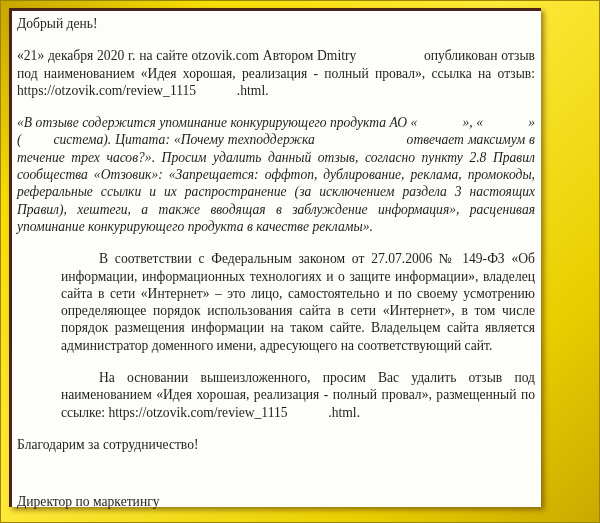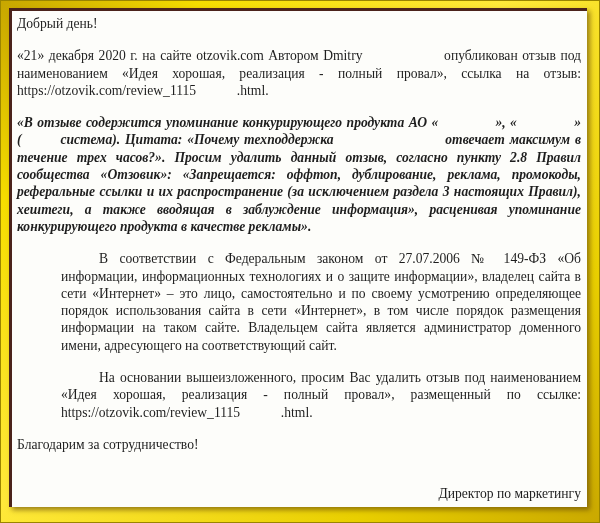--- a/index.html
+++ b/index.html
@@ -13,44 +13,44 @@
     position: absolute;
     left: 0; top: 0;
     width: 600px; height: 523px;
     background: linear-gradient(135deg, #c7a600 0%, #f6dd00 18%, #ffe93a 45%, #e9cf00 78%, #caa900 100%);
     box-sizing: border-box;
     border: 1px solid #9a8500;
   }
   .doc {
     position: absolute;
     left: 8px; top: 7px;
-    width: 578px; height: 499px;
+    width: 532px; height: 499px;
     background: #fdfdfa;
     box-sizing: border-box;
     border-top: 3px solid #4b231b;
     border-left: 3px solid #4b231b;
     box-shadow: 3px 3px 5px rgba(92, 62, 8, 0.6);
   }
   .content {
     box-sizing: border-box;
     width: 100%; height: 100%;
     padding: 4px 6px 0 5px;
     font-family: "Liberation Serif", "DejaVu Serif", serif;
     font-size: 13.6px;
     line-height: 17.3px;
     color: #1e1e1e;
     text-align: justify;
   }
   .content p {
     margin: 0 0 15px 0;
   }
-  p.italic { font-style: italic; font-weight: bold; }
+  p.italic { font-style: italic; }
   p.indent { text-indent: 38px; margin-left: 44px; }
-  p.closing { margin-bottom: 32px; }
-  p.sig { margin: 0; text-align: right; }
+  p.closing { margin-bottom: 40px; }
+  p.sig { margin: 0; text-align: left; }
 </style>
 </head>
 <body>
 
 <div class="frame">
   <div class="doc">
     <div class="content">
       <p>Добрый день!</p>
       <p>«21» декабря 2020 г. на сайте otzovik.com Автором Dmitry&nbsp;&nbsp;&nbsp;&nbsp;&nbsp;&nbsp;&nbsp;&nbsp;&nbsp;&nbsp;&nbsp;&nbsp;&nbsp;&nbsp;&nbsp;&nbsp;&nbsp; опубликован отзыв под наименованием «Идея хорошая, реализация - полный провал», ссылка на отзыв: https://otzovik.com/review_1115&nbsp;&nbsp;&nbsp;&nbsp;&nbsp;&nbsp;&nbsp;&nbsp;&nbsp;&nbsp;&nbsp;&nbsp;.html.</p>
       <p class="italic">«В отзыве содержится упоминание конкурирующего продукта АО «&nbsp;&nbsp;&nbsp;&nbsp;&nbsp;&nbsp;&nbsp;&nbsp;&nbsp;&nbsp;&nbsp;&nbsp;&nbsp;», «&nbsp;&nbsp;&nbsp;&nbsp;&nbsp;&nbsp;&nbsp;&nbsp;&nbsp;&nbsp;&nbsp;&nbsp;&nbsp;» (&nbsp;&nbsp;&nbsp;&nbsp;&nbsp;&nbsp;&nbsp;&nbsp;система). Цитата: «Почему техподдержка&nbsp;&nbsp;&nbsp;&nbsp;&nbsp;&nbsp;&nbsp;&nbsp;&nbsp;&nbsp;&nbsp;&nbsp;&nbsp;&nbsp;&nbsp;&nbsp;&nbsp;&nbsp;&nbsp;&nbsp;&nbsp;&nbsp; отвечает максимум в течение трех часов?». Просим удалить данный отзыв, согласно пункту 2.8 Правил сообщества «Отзовик»: «Запрещается: оффтоп, дублирование, реклама, промокоды, реферальные ссылки и их распространение (за исключением раздела 3 настоящих Правил), хештеги, а также вводящая в заблуждение информация», расценивая упоминание конкурирующего продукта в качестве рекламы».</p>

